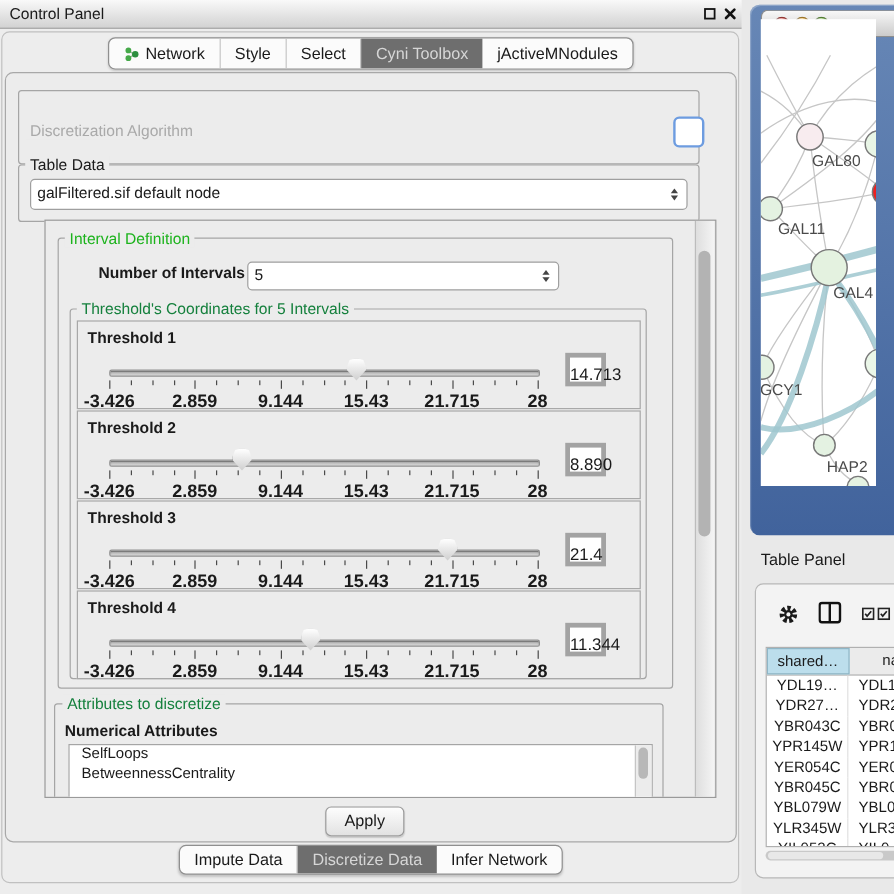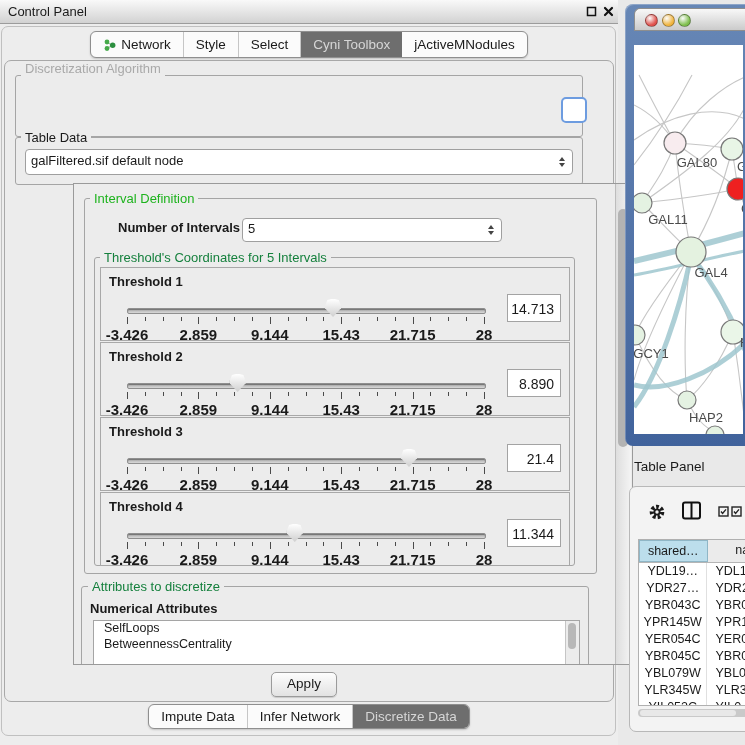--- a/index.html
+++ b/index.html
@@ -24,78 +24,78 @@
   .tab:last-child{border-right:none;}
   .tab.selected{background:#6e6e6e;color:#d6d6d6;border-right:none;}
 
   .content{position:absolute;left:4px;top:60px;width:608px;height:640px;background:#ececec;
     border:1px solid #a8a8a8;border-radius:7px;}
 
   .group{position:absolute;border:1px solid #a5a5a5;border-radius:3px;}
   .gtitle{position:absolute;font-size:13px;background:#ececec;padding:0 4px;white-space:nowrap;z-index:5;}
   .gtitle.green{color:#1db31d;}
   .gtitle.blue{color:#15803d;}
-  .gtitle.dim{color:#a9a9a9;}
+  .gtitle.dim{color:#a9a9a9;margin-top:40px;}
 
   
   .popup{position:absolute;left:9px;top:23px;width:551px;height:53px;background:#fff;
     border:1px solid #b9b9b9;border-radius:3px;box-shadow:0 4px 10px rgba(0,0,0,.35);z-index:60;}
   .popup-hint{position:absolute;left:0;top:3px;width:100%;text-align:center;color:#b5b5b5;font-size:13px;}
   .pop-item{position:absolute;left:6px;font-size:13.5px;white-space:nowrap;}
   .focus-ring{position:absolute;left:556px;top:36px;width:22px;height:22px;background:#fff;
     border:2px solid #6d9ce0;border-radius:5px;z-index:40;}
 
   .combo{position:absolute;background:#fff;border:1px solid #9f9f9f;border-radius:4px;z-index:10;}
   .combo .val{position:absolute;left:5px;top:3px;font-size:13px;white-space:nowrap;}
   .arrs{position:absolute;right:7px;top:50%;transform:translateY(-50%);display:flex;flex-direction:column;align-items:center;}
   .arr-up{width:0;height:0;border-left:3.5px solid transparent;border-right:3.5px solid transparent;
     border-bottom:4.5px solid #444;margin-bottom:2px;}
   .arr-down{width:0;height:0;border-left:3.5px solid transparent;border-right:3.5px solid transparent;
     border-top:4.5px solid #444;}
 
   .viewport{position:absolute;left:32px;top:122px;width:558px;height:480px;background:#ececec;
-    border:1px solid #9a9a9a;overflow:hidden;margin-left:36px;}
+    border:1px solid #9a9a9a;overflow:hidden;}
   .vscroll{position:absolute;left:541px;top:0;width:15px;height:480px;
     background:linear-gradient(to right,#dedede,#f4f4f4);border-left:1px solid #bcbcbc;}
   .vthumb{position:absolute;left:2px;top:25px;width:10px;height:238px;background:#b3b3b3;border-radius:5px;}
 
   .bold13{font-weight:bold;font-size:13px;position:absolute;white-space:nowrap;}
 
   .thr-row{position:absolute;left:26px;width:468px;height:72px;border:1px solid #a8a8a8;background:#ececec;}
   .t-label{position:absolute;left:8px;top:6px;font-weight:bold;font-size:13px;}
   .track{position:absolute;height:4px;border-radius:2px;background:linear-gradient(#a9a9a9,#d8d8d8);
     box-shadow:inset 0 1px 1px rgba(0,0,0,.35);border:1px solid #8f8f8f;}
   .thumb{position:absolute;width:16px;height:18px;background:linear-gradient(#ffffff,#cfcfcf);
     clip-path:polygon(0 38%,14% 6%,38% 0,62% 0,86% 6%,100% 38%,100% 52%,50% 100%,0 52%);
     filter:drop-shadow(0 0 1px rgba(0,0,0,.6));}
   .tick{position:absolute;width:1px;background:#4a4a4a;}
   .ticklab{position:absolute;width:54px;text-align:center;font-size:15px;font-weight:bold;color:#1a1a1a;}
-  .valbox{position:absolute;left:406px;top:26px;width:54px;height:28px;background:#fff;
-    border:1px solid #a3a3a3;font-size:14px;line-height:28px;text-align:right;padding-right:6px;box-sizing:border-box;}
+  .valbox{position:absolute;left:406px;top:26px;width:34px;height:28px;background:#fff;
+    border:4px solid #a3a3a3;font-size:14px;line-height:28px;text-align:right;padding-right:6px;box-sizing:border-box;}
 
   .attr-list{position:absolute;background:#fff;border:1px solid #a5a5a5;overflow:hidden;}
   .attr-item{height:15.5px;font-size:12.5px;padding-left:10px;line-height:15.5px;white-space:nowrap;}
   .lscroll{position:absolute;right:0;top:0;width:13px;height:100%;background:#ececec;border-left:1px solid #c5c5c5;}
   .lthumb{position:absolute;left:2px;top:2px;width:8px;height:26px;background:#b8b8b8;border-radius:4px;}
 
   .apply{position:absolute;left:266px;top:611px;width:64px;height:23px;border:1px solid #9b9b9b;
     border-radius:5px;background:linear-gradient(#fdfdfd,#e2e2e2);font-size:13.5px;text-align:center;
     line-height:22px;box-shadow:0 1px 1px rgba(0,0,0,.15);}
 
   .bottom-tabs{position:absolute;left:0;top:704px;width:618px;display:flex;justify-content:center;}
 
   
   .netwin{position:absolute;left:625px;top:4px;width:120px;height:442px;
     background:linear-gradient(180deg,#6787b6,#41639c);border-radius:8px 0 0 8px;
     box-shadow:inset 1px 1px 0 rgba(255,255,255,.25);}
   .nw-titlebar{position:absolute;left:9px;top:4px;width:111px;height:23px;
     background:linear-gradient(#f8f8f8,#cbcbcb);border:1px solid #8e8e8e;border-right:none;
     border-radius:6px 0 0 0;box-sizing:border-box;}
   .light{position:absolute;top:5px;width:13px;height:13px;border-radius:50%;border:1px solid rgba(0,0,0,.35);box-sizing:border-box;}
-  .nw-content{position:absolute;left:9px;top:41px;width:109px;height:389px;background:#fff;overflow:hidden;}
+  .nw-content{position:absolute;left:9px;top:12px;width:96px;height:389px;background:#fff;overflow:hidden;}
 
   
   .tp-title{position:absolute;left:634px;top:459px;font-size:13.5px;}
   .tpanel{position:absolute;left:629px;top:486px;width:130px;height:244px;background:#f3f3f3;
     border:1px solid #b8b8b8;border-radius:7px;overflow:hidden;}
   .tool{position:absolute;cursor:default;}
   .twrap{position:absolute;left:8px;top:52px;width:140px;height:167px;background:#fff;
     border:1px solid #b0b0b0;overflow:hidden;box-sizing:border-box;}
   .thead{display:flex;height:22px;border-bottom:1px solid #b5b5b5;background:#ebebeb;}
   .th1{width:69px;background:#bcdeec;border:1px solid #8fb6c6;box-sizing:border-box;
@@ -337,22 +337,22 @@
             <div class="vthumb"></div>
           </div>
       </div>
 
       <div class="apply">Apply</div>
     </div>
 
     <div class="bottom-tabs">
       <div class="tabgroup" style="height:23px" id="bottom-tabs">
           <div class="tab" style="font-size: 13.5px;">Impute Data</div>
+          <div class="tab selected" style="font-size: 13.5px;">Discretize Data</div>
           <div class="tab" style="font-size: 13.5px;">Infer Network</div>
-          <div class="tab selected" style="font-size: 13.5px;">Discretize Data</div>
         </div>
     </div>
   </div>
 
   <div class="netwin">
     <div class="nw-titlebar">
       <span class="light" style="left: 10px; background: radial-gradient(circle at 35% 30%, rgba(255, 255, 255, 0.85), rgb(224, 82, 77) 65%);"></span>
       <span class="light" style="left: 27px; background: radial-gradient(circle at 35% 30%, rgba(255, 255, 255, 0.85), rgb(240, 180, 62) 65%);"></span>
       <span class="light" style="left: 43px; background: radial-gradient(circle at 35% 30%, rgba(255, 255, 255, 0.85), rgb(127, 191, 77) 65%);"></span>
     </div>

